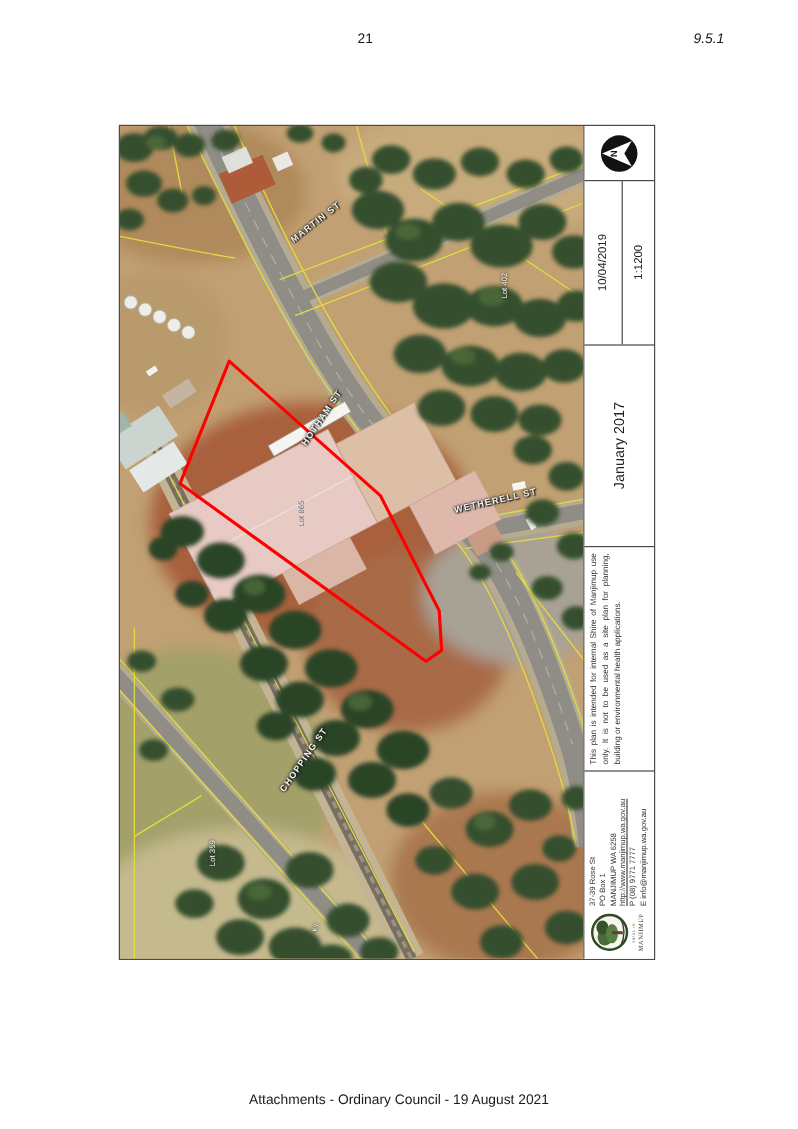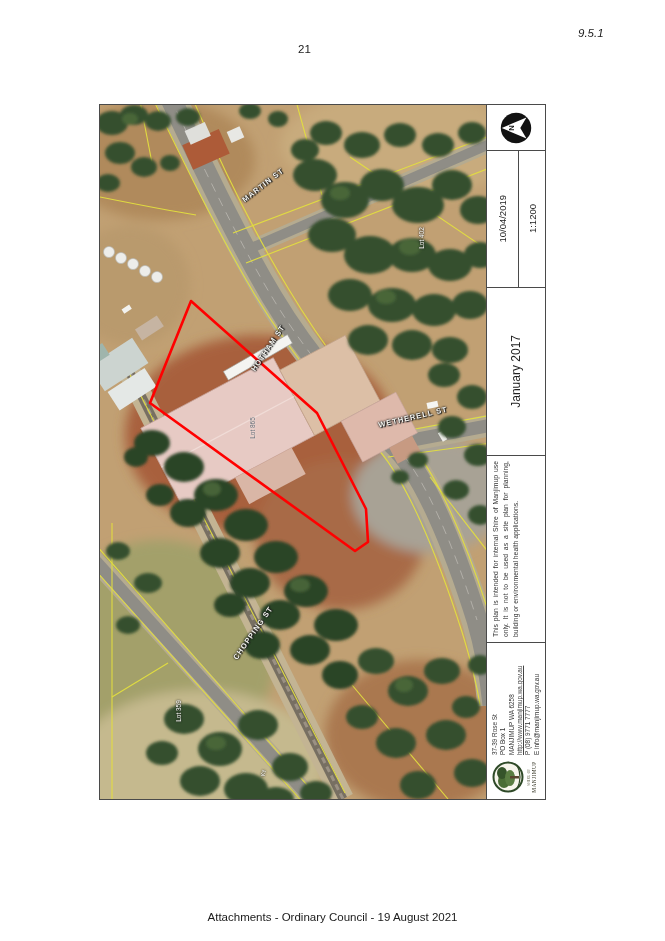--- a/index.html
+++ b/index.html
@@ -1,21 +1,21 @@
 <!DOCTYPE html>
 <html><head>
 <meta charset="utf-8">
 <style>
   html,body{margin:0;padding:0;}
   body{
     width:665px;height:941px;position:relative;background:#ffffff;
     font-family:"Liberation Sans",sans-serif;color:#1a1a1a;overflow:hidden;
   }
   .hdr{position:absolute;top:27px;font-size:11.5px;}
-  #page-num{left:298px;margin-top:16px;}
+  #page-num{left:298px;}
   #section-ref{left:578px;font-weight:normal;font-style:italic;}
   #footer-line{position:absolute;top:911px;left:0;width:665px;text-align:center;font-size:11.5px;}
 
   
   .map-frame{
     position:absolute;left:99px;top:104px;width:447px;height:696px;
     border:1px solid #4a4a4a;box-sizing:border-box;display:flex;background:#fff;
   }
   .aerial{position:relative;width:386px;height:694px;overflow:hidden;background:#c1a073;flex:none;}
   .aerial svg{position:absolute;left:0;top:0;}

